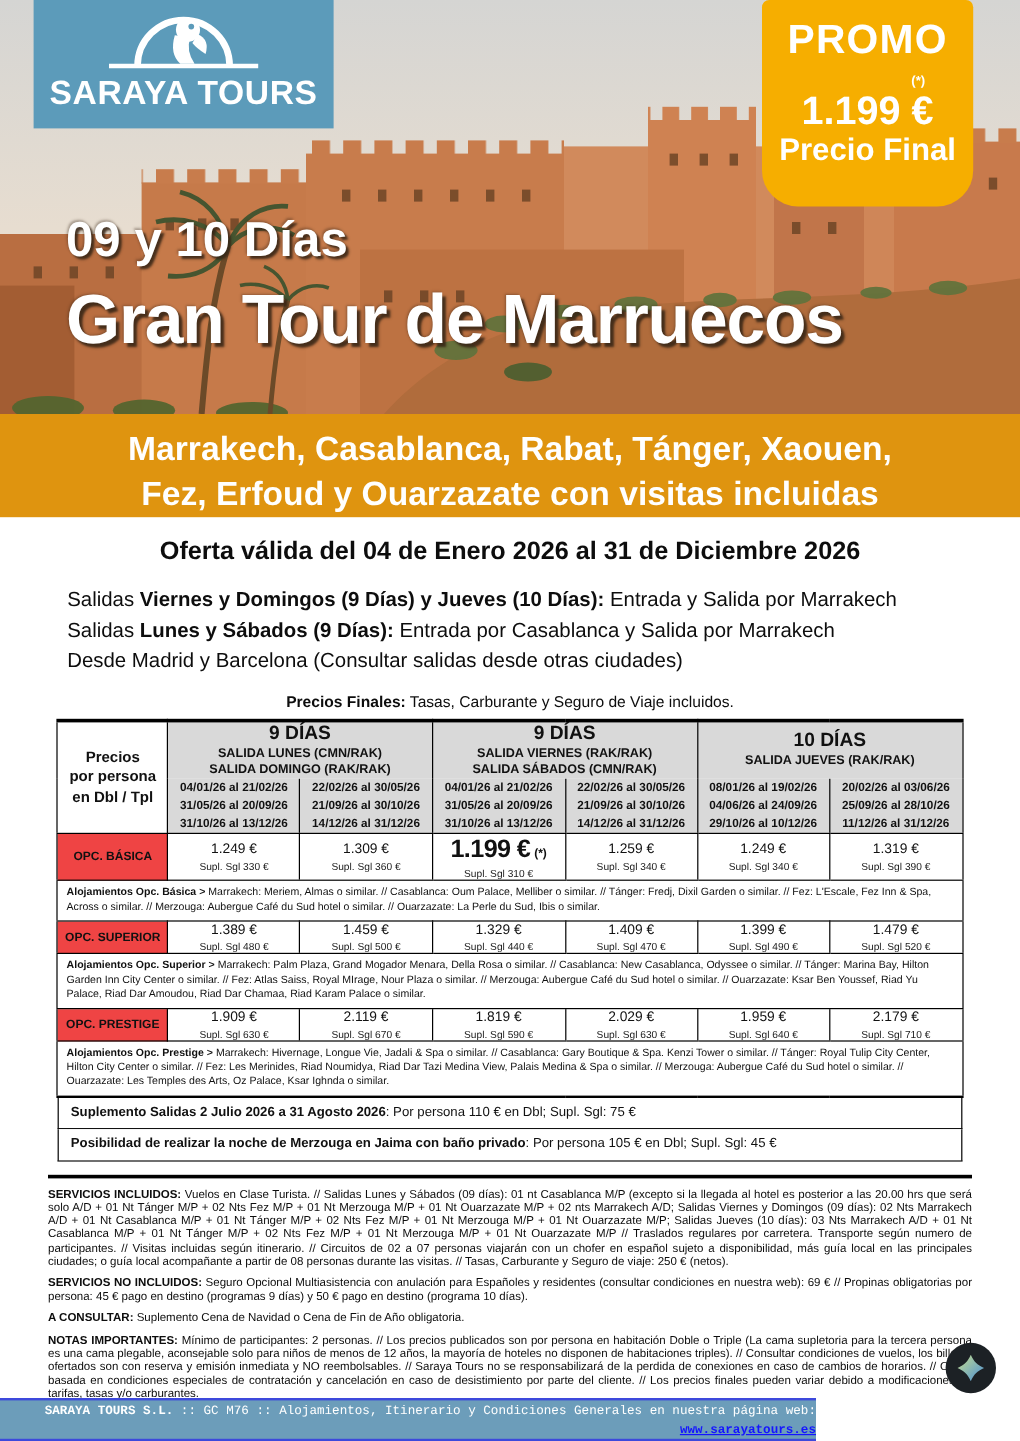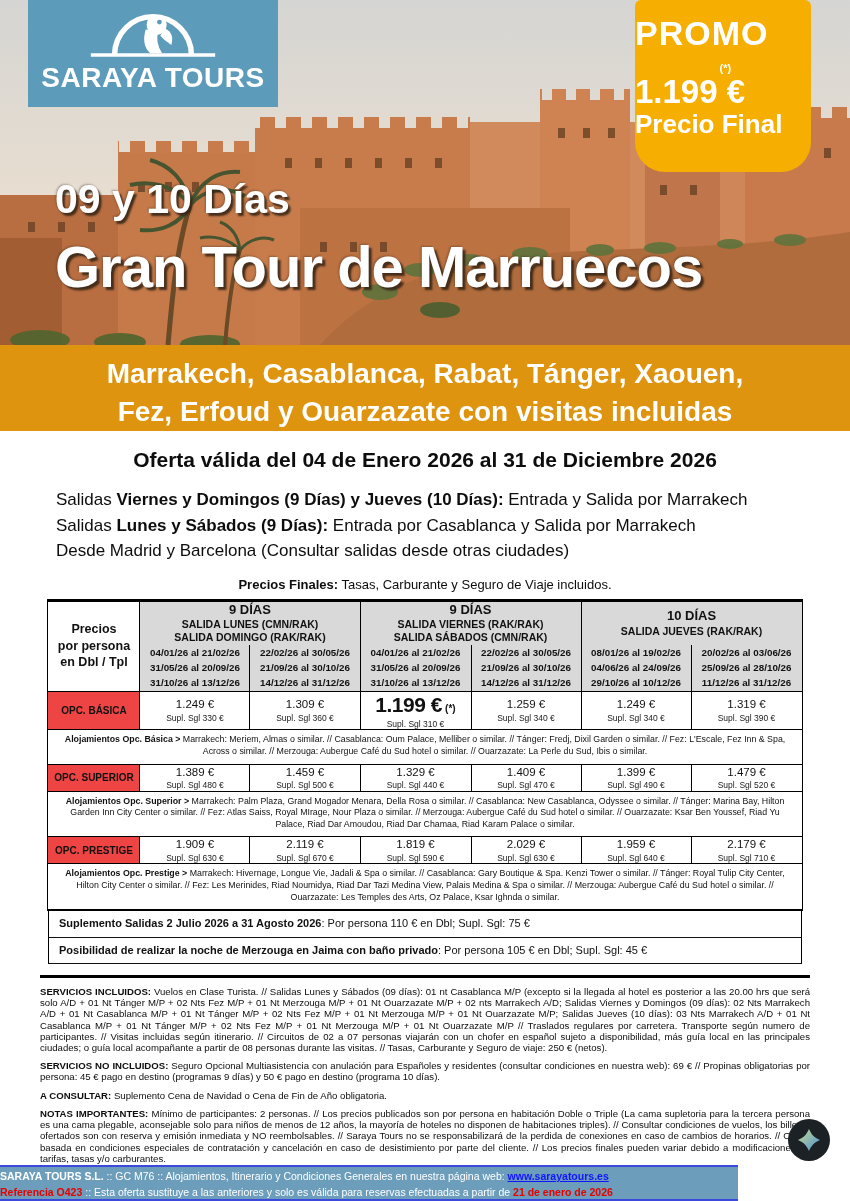--- a/index.html
+++ b/index.html
@@ -6,21 +6,21 @@
   .page{position:relative;width:850px;height:1201px;background:#fff;overflow:hidden;
         font-family:"Liberation Sans",sans-serif;color:#111;}
   
   .hero{position:relative;width:850px;height:345px;overflow:hidden;}
   .hero-bg{position:absolute;left:0;top:0;width:850px;height:345px;display:block;}
   .logo-box{position:absolute;left:28px;top:0;width:250px;height:107px;background:#5C9BBA;
             display:flex;flex-direction:column;align-items:center;justify-content:flex-start;}
   .logo-emblem{width:132px;height:64px;margin-top:2px;}
   .logo-text{color:#fff;font-weight:bold;font-size:28px;letter-spacing:.5px;line-height:1;margin-top:-2px;white-space:nowrap;}
   .promo-badge{position:absolute;left:635px;top:0;width:176px;height:172px;background:#F6AE00;
-               border-radius:6px 6px 30px 30px;text-align:left;color:#fff;}
+               border-radius:6px 6px 30px 30px;text-align:center;color:#fff;}
   .promo-label{font-size:34px;font-weight:bold;margin-top:14px;letter-spacing:1px;}
   .promo-star{font-size:11px;font-weight:bold;margin-top:10px;margin-left:48%;line-height:1;}
   .promo-price{font-size:33px;font-weight:bold;line-height:1.1;}
   .promo-final{font-size:26px;font-weight:bold;line-height:1.15;}
   .hero-days{position:absolute;left:55px;top:176px;font-size:41px;font-weight:bold;color:#fff;
              text-shadow:2.5px 2.5px 2px rgba(55,38,22,.9),-1px -1px 2px rgba(55,38,22,.35);}
   .hero-title{position:absolute;left:55px;top:233px;font-size:58px;font-weight:bold;color:#fff;letter-spacing:-1px;
              text-shadow:3px 3px 2px rgba(55,38,22,.9),-1px -1px 2px rgba(55,38,22,.35);white-space:nowrap;}
   
   .cities-banner{width:850px;height:86px;background:#DF940F;display:flex;flex-direction:column;
@@ -29,44 +29,44 @@
   .offer-validity{text-align:center;font-size:21px;font-weight:bold;margin-top:17px;color:#0d0d0d;}
   .salidas{margin:15px 40px 0 56px;font-size:17px;line-height:1.5;color:#0d0d0d;}
   .precios-finales{text-align:center;font-size:13px;margin-top:13px;color:#0d0d0d;}
   
   .ptable{width:754px;margin:7px auto 0;border-collapse:collapse;table-layout:fixed;
           border-left:1.3px solid #000;border-right:1.3px solid #000;border-top:3px solid #000;}
   .ptable td,.ptable th{padding:0;vertical-align:middle;}
   .corner{background:#fff;font-weight:bold;font-size:12.5px;text-align:center;line-height:1.35;
           border-right:1.5px solid #000;border-bottom:1.3px solid #000;}
   .grp{background:#d9d9d9;border-left:1.5px solid #000;text-align:center;vertical-align:top;padding-top:6px;}
-  .g-title{font-size:13px;font-weight:bold;line-height:1.25;}
+  .g-title{font-size:16px;font-weight:bold;line-height:1.25;}
   .g-sub{font-size:10.5px;font-weight:bold;line-height:1.3;}
   .date{background:#d9d9d9;border-bottom:1.3px solid #000;font-size:9.8px;font-weight:bold;
         text-align:center;padding:5px 0 8px;line-height:1.55;}
   .bl1{border-left:1px solid #000;}
   .bl15{border-left:1.5px solid #000;}
   .opc{font-size:10px;font-weight:bold;text-align:center;border-right:1.5px solid #000;border-bottom:1px solid #000;background:#ef4444;}
   .price{text-align:center;border-bottom:1px solid #000;padding:6px 0 5px;font-size:11.5px;line-height:1.25;background:#fff;}
   .price .supl{font-size:8.5px;margin-top:1px;color:#1a1a1a;}
   .big-main{font-size:21px;font-weight:bold;letter-spacing:-.5px;}
   .big-star{font-size:10px;font-weight:bold;}
-  .note td{font-size:8.8px;line-height:1.32;padding:4px 7px 6px;border-bottom:1px solid #000;text-align:center;background:#fff;margin-top:31px;}
+  .note td{font-size:8.8px;line-height:1.32;padding:4px 7px 6px;border-bottom:1px solid #000;text-align:left;background:#fff;margin-top:31px;}
   tr.note-last td{border-bottom:2.5px solid #000;}
   
   .supl-row{width:754px;margin:0 auto;box-sizing:border-box;border-left:1.3px solid #000;border-right:1.3px solid #000;
             border-bottom:1.8px solid #111;padding:5px 10px 6px;font-size:11px;line-height:1.3;background:#fff;}
   .sep-thick{width:770px;margin:11px auto 0;border-top:3px solid #000;}
   
   .services{width:770px;margin:8px auto 0;}
   .services p{font-size:9.6px;line-height:1.17;text-align:justify;margin:0 0 7px;color:#0d0d0d;}
   
-  .footer{position:absolute;left:0;bottom:0;width:738px;height:36px;box-sizing:border-box;background:#6C9DBA;
-          border-top:2px solid #3D49DC;border-bottom:2px solid #3D49DC;text-align:left;color:#fff;
-          font-size:10.5px;line-height:1.5;padding-top:2px;}
+  .footer{position:absolute;left:0;bottom:0;width:680px;height:36px;box-sizing:border-box;background:#6C9DBA;
+          border-top:2px solid #3D49DC;border-bottom:2px solid #3D49DC;text-align:right;color:#fff;
+          font-size:10.5px;line-height:1.5;padding-top:2px;font-family:Liberation Mono, monospace;}
   .f-link{color:#1414FF;text-decoration:underline;font-weight:bold;}
   .red{color:#E60000;font-weight:bold;}
   
   .widget{position:absolute;right:20px;bottom:40px;width:42px;height:42px;border-radius:50%;background:#1c2125;
           display:flex;align-items:center;justify-content:center;cursor:pointer;}
 </style>
 </head>
 <body>
 
 <div class="page">

